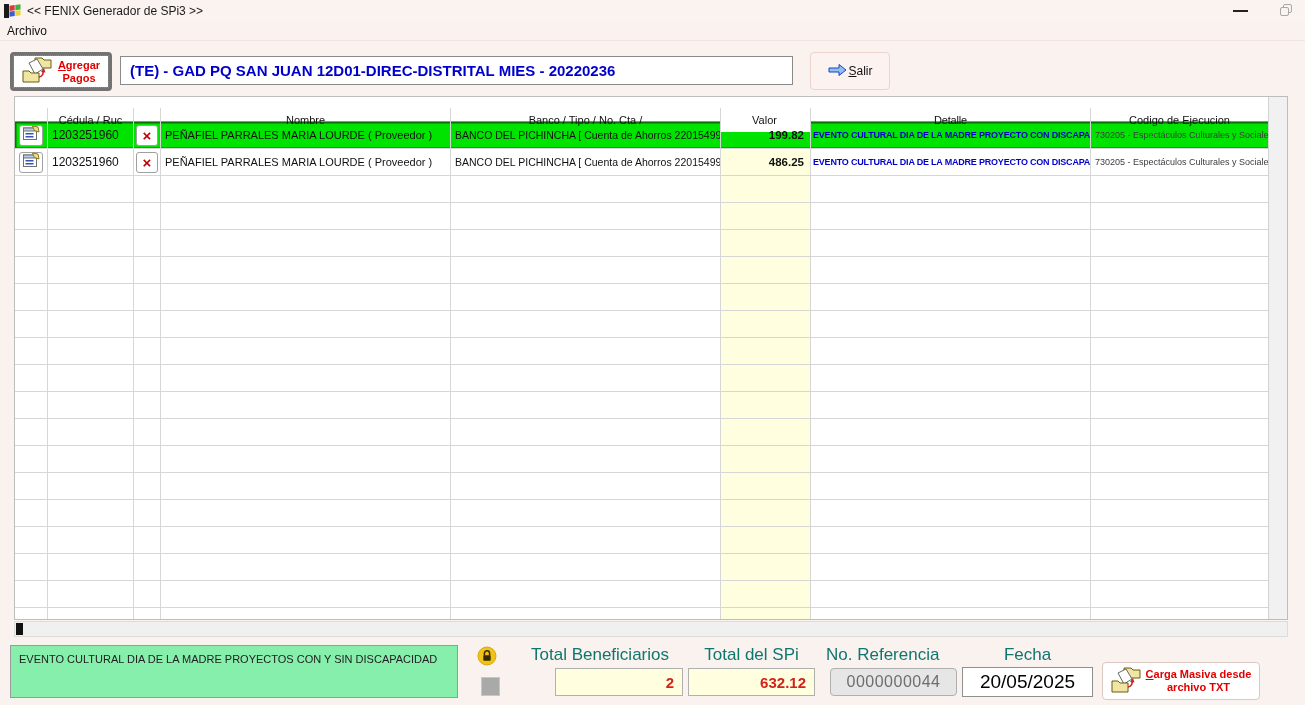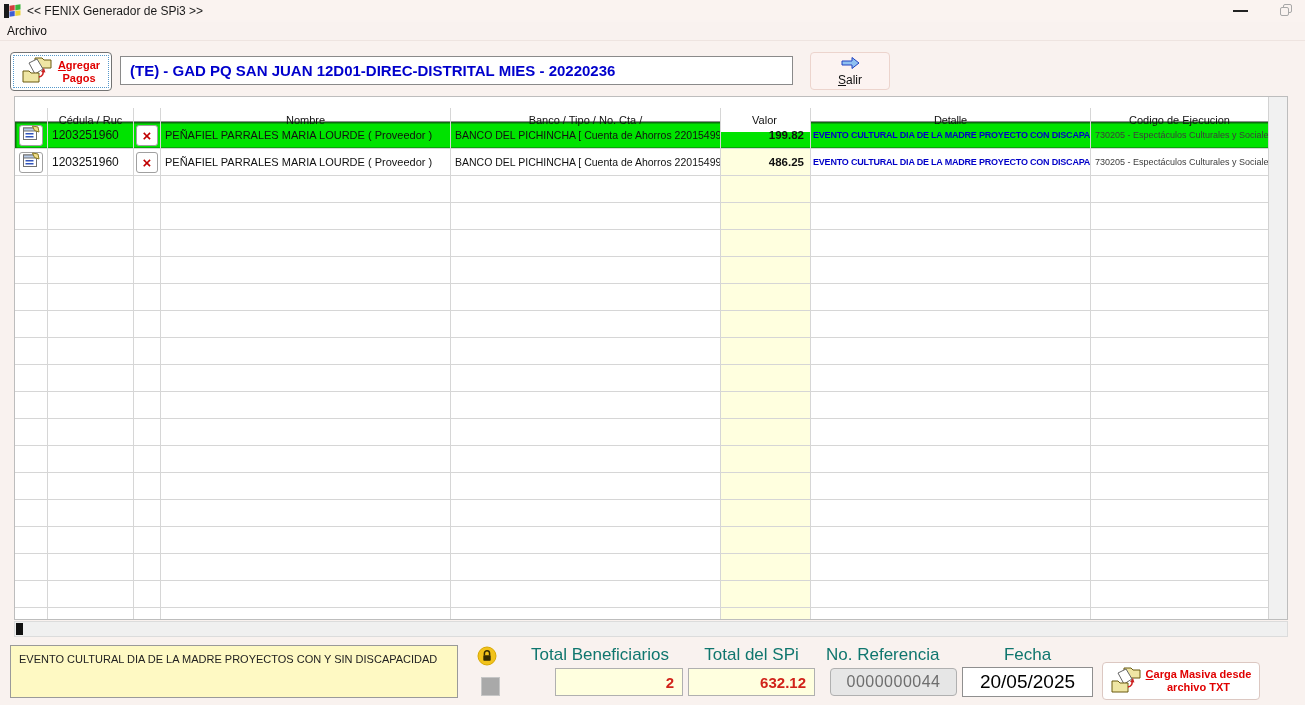--- a/index.html
+++ b/index.html
@@ -17,39 +17,39 @@
   .win-min { position:absolute; left:1233px; top:10px; width:15px; height:2px; background:#222; cursor:pointer; }
   .win-restore { position:absolute; left:1280px; top:4px; width:13px; height:13px; }
   .win-restore .r1 { position:absolute; left:3px; top:0; width:9px; height:9px; border:1px solid #a8a8a8; border-radius:2px; background:transparent; }
   .win-restore .r2 { position:absolute; left:0; top:3px; width:9px; height:9px; border:1px solid #a8a8a8; border-radius:2px; background:#faf3f0; }
   
   #menubar { height:19px; display:flex; align-items:center; border-bottom:1px solid #eee4e0; }
   #menubar .menu-item { font-size:12px; padding:1px 7px; cursor:default; }
   
   .btn-agregar {
     position:absolute; left:10px; top:52px; width:102px; height:39px;
-    background:#fff; border:1px solid #737373; border-radius:4px;
+    background:#fff; border:4px solid #737373; border-radius:4px;
     outline:1px dotted #5599cc; outline-offset:-4px;
     display:flex; align-items:center; justify-content:center; gap:5px;
   }
   .btn-agregar .lbl, .btn-carga .lbl {
     color:#e00000; font-weight:bold; font-size:11px; line-height:1.15; text-align:center;
   }
   .u { display:block; }
   .u::first-letter { text-decoration:underline; }
   .entity-box {
     position:absolute; left:120px; top:56px; width:673px; height:29px;
     background:#fff; border:1px solid #8a8a8a;
     display:flex; align-items:center; padding:0 9px;
     color:#0000cc; font-weight:bold; font-size:15px; white-space:nowrap; overflow:hidden;
   }
   .btn-salir {
     position:absolute; left:810px; top:52px; width:80px; height:38px;
     background:#fcf3f1; border:1px solid #ecd4cd; border-radius:4px;
-    display:flex; flex-direction:column; align-items:center; justify-content:center;
+    display:flex; flex-direction:row; align-items:center; justify-content:center;
     font-size:12px; color:#111;
   }
   .btn-salir .lbl::first-letter { text-decoration:underline; }
   
   #grid {
     position:absolute; left:14px; top:96px; width:1274px; height:524px;
     background:#fff; border:1px solid #bdbdbd; overflow:hidden;
   }
   #grid .vscroll {
     position:absolute; right:0; top:0; width:19px; height:100%;
@@ -80,21 +80,21 @@
   }
   .mini-btn.x { width:22px; color:#c00000; font-weight:bold; font-size:15px; line-height:1; }
   #hscroll {
     position:absolute; left:14px; top:621px; width:1274px; height:16px;
     background:#f0f0f0; border:1px solid #dcdcdc;
   }
   #hscroll .thumb { position:absolute; left:1px; top:1px; width:7px; height:12px; background:#111; }
   
   .detalle-box {
     position:absolute; left:10px; top:645px; width:448px; height:53px;
-    background:#fef9c3; border:1px solid #9a9a9a; font-size:11px; color:#222;
+    background:#86efac; border:1px solid #9a9a9a; font-size:11px; color:#222;
     padding:7px 8px; line-height:1.2; overflow:hidden;
   }
   .lock-wrap { position:absolute; left:477px; top:646px; width:20px; height:20px; }
   .gray-square {
     position:absolute; left:481px; top:677px; width:19px; height:19px;
     background:#a9a9a9; border:1px solid #c6c6c6; cursor:pointer;
   }
   .f-label { position:absolute; font-size:17px; color:#0f766e; text-align:center; white-space:nowrap; }
   .lbl-ben   { left:512px; top:645px; width:176px; }
   .lbl-spi   { left:688px; top:645px; width:127px; }

